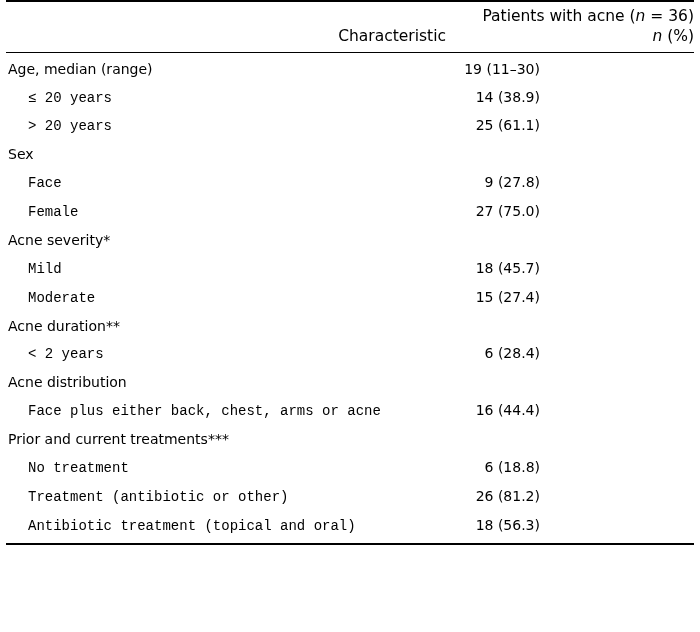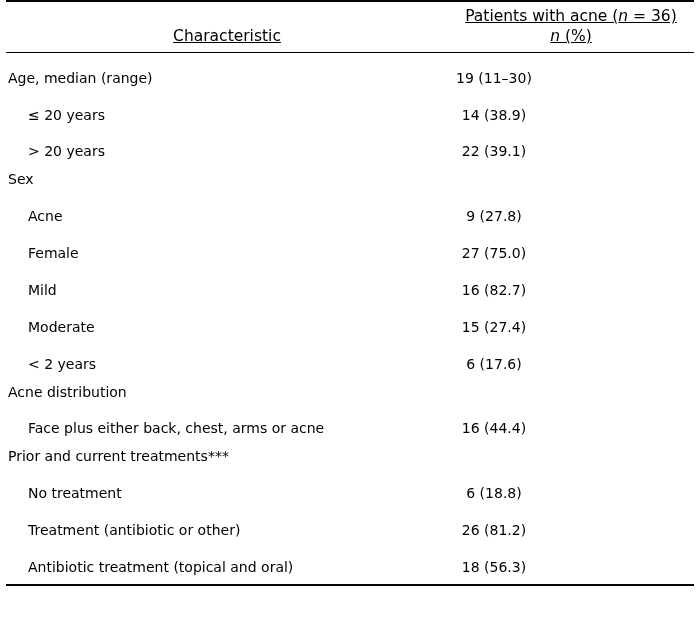--- a/index.html
+++ b/index.html
@@ -31,27 +31,26 @@
     border-top: 2.5px solid #000;
   }
   .rule-head {
     border-bottom: 1.5px solid #000;
   }
   .rule-bottom {
     border-bottom: 2.5px solid #000;
   }
 
   thead th {
-    text-align: center;
+    text-align: right;
     vertical-align: bottom;
     font-weight: normal;
     font-size: 15.5px;
     line-height: 1.28;
     padding: 5px 0 5px 0;
-    text-decoration: underline;
   }
   thead th.h-label {
     padding-left: 2px;
     margin-left: 36px;
   }
   thead th.h-value {
     padding-left: 2px;
   }
   .hdr-line { display: block; white-space: nowrap; }
 
@@ -60,34 +59,34 @@
     line-height: 1.25;
     padding: 5.2px 0 5.2px 0;
     vertical-align: baseline;
   }
   tbody td.label {
     padding-left: 2px;
     white-space: nowrap;
   }
   tbody td.label.indent {
     padding-left: 22px;
+    font-family: Liberation Mono, monospace;
   }
   tbody td.value {
     padding-left: 2px;
     white-space: nowrap;
   }
   tbody tr.first-row td { padding-top: 8px; }
   tbody tr.last-row td { padding-bottom: 8px; }
 
   
   .vnum {
     display: inline-block;
     width: 92px;
-    text-align: center;
-    margin-top: 9px;
+    text-align: right;
   }
   i, .ital { font-style: italic; }
 </style>
 </head>
 <body>
 
 <div class="table-wrap">
   <table class="data">
     <colgroup>
         <col class="c-label">
@@ -109,45 +108,53 @@
         <tr class="first-row">
           <td class="label">Age, median (range)</td>
           <td class="value"><span class="vnum">19 (11–30)</span></td>
         </tr>
         <tr>
           <td class="label indent">≤ 20 years</td>
           <td class="value"><span class="vnum">14 (38.9)</span></td>
         </tr>
         <tr>
           <td class="label indent">&gt; 20 years</td>
-          <td class="value"><span class="vnum">22 (39.1)</span></td>
+          <td class="value"><span class="vnum">25 (61.1)</span></td>
         </tr>
         <tr>
           <td class="label">Sex</td>
           <td class="value"><span class="vnum"></span></td>
         </tr>
         <tr>
-          <td class="label indent">Acne</td>
+          <td class="label indent">Face</td>
           <td class="value"><span class="vnum">9 (27.8)</span></td>
         </tr>
         <tr>
           <td class="label indent">Female</td>
           <td class="value"><span class="vnum">27 (75.0)</span></td>
         </tr>
         <tr>
+          <td class="label">Acne severity*</td>
+          <td class="value"><span class="vnum"></span></td>
+        </tr>
+        <tr>
           <td class="label indent">Mild</td>
-          <td class="value"><span class="vnum">16 (82.7)</span></td>
+          <td class="value"><span class="vnum">18 (45.7)</span></td>
         </tr>
         <tr>
           <td class="label indent">Moderate</td>
           <td class="value"><span class="vnum">15 (27.4)</span></td>
         </tr>
         <tr>
+          <td class="label">Acne duration**</td>
+          <td class="value"><span class="vnum"></span></td>
+        </tr>
+        <tr>
           <td class="label indent">&lt; 2 years</td>
-          <td class="value"><span class="vnum">6 (17.6)</span></td>
+          <td class="value"><span class="vnum">6 (28.4)</span></td>
         </tr>
         <tr>
           <td class="label">Acne distribution</td>
           <td class="value"><span class="vnum"></span></td>
         </tr>
         <tr>
           <td class="label indent">Face plus either back, chest, arms or acne</td>
           <td class="value"><span class="vnum">16 (44.4)</span></td>
         </tr>
         <tr>

